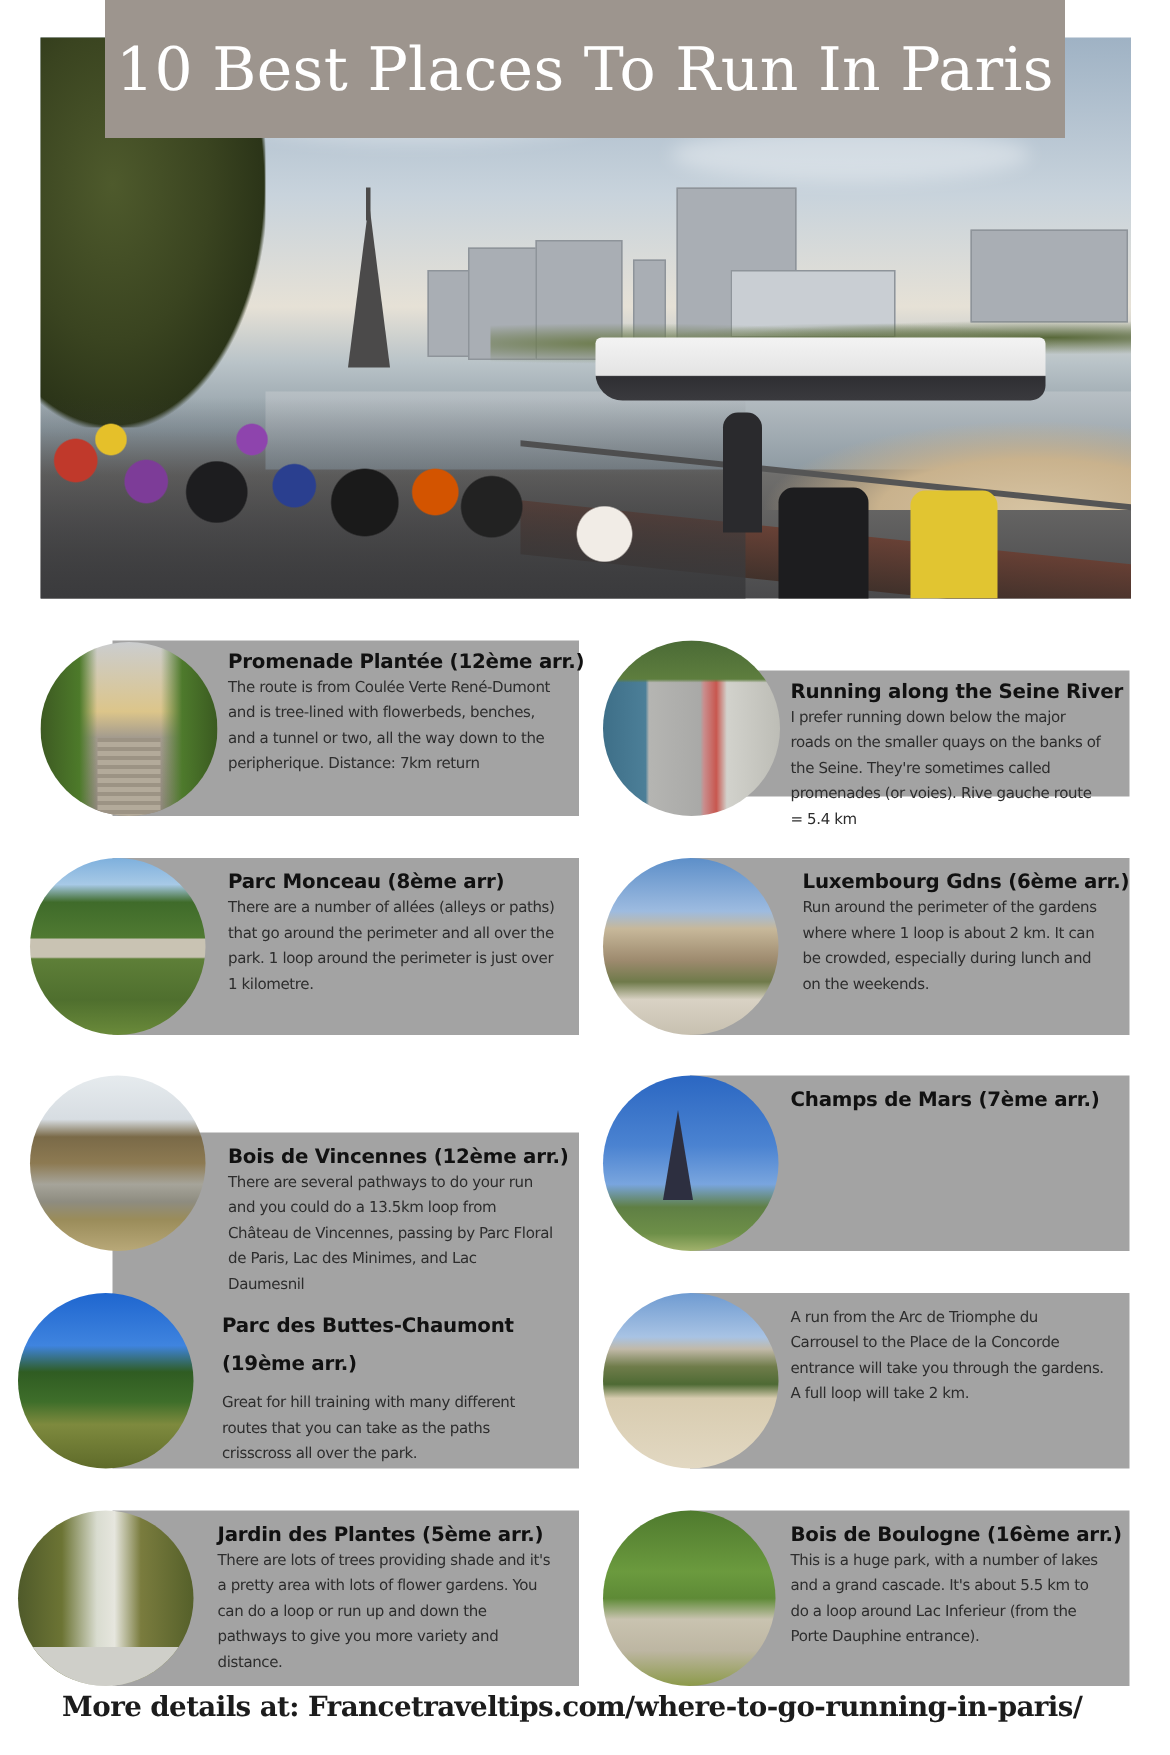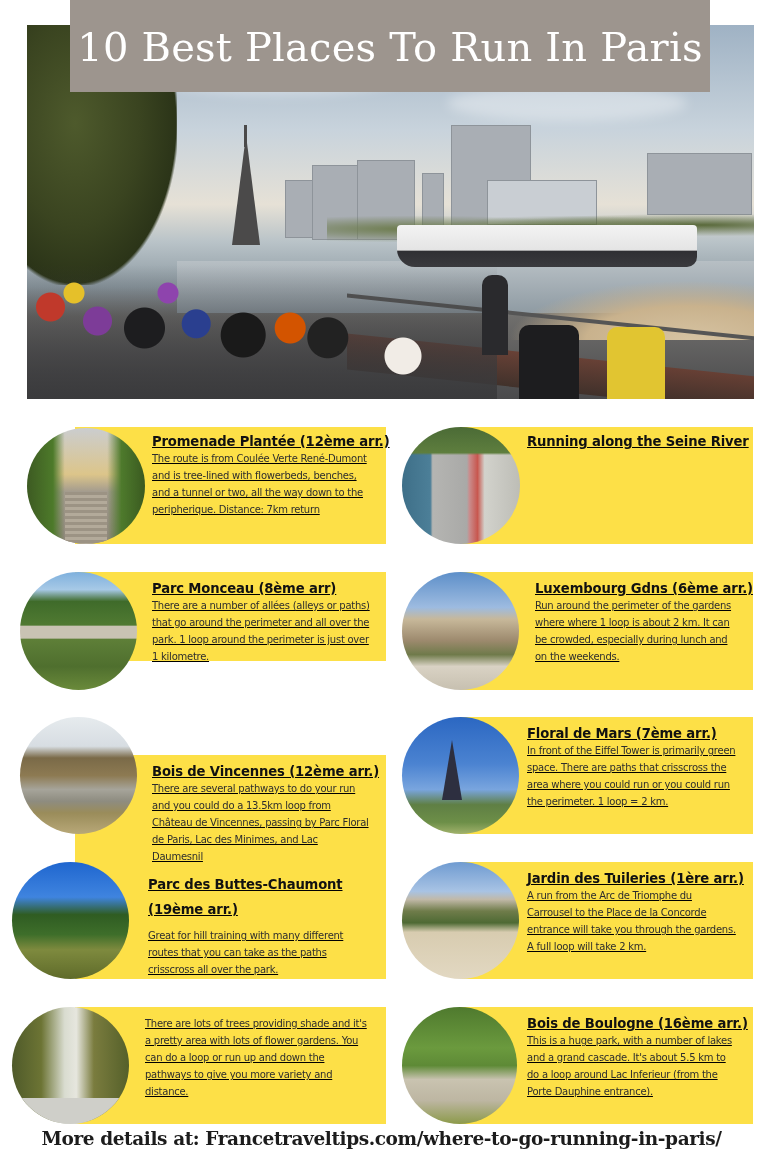--- a/index.html
+++ b/index.html
@@ -55,23 +55,22 @@
     }
     .title-banner h1 {
       font-family: "DejaVu Serif", serif; font-weight: normal;
       font-size: 40px; color: #ffffff; letter-spacing: 0.2px;
       margin-top: 2px;
     }
 
     
     .card { position: absolute; }
     .card .box {
-      position: absolute; background: #fde047;
+      position: absolute; background: #a3a3a3;
       padding: 6px 16px 6px 0;
-      text-decoration: underline;
     }
     .card .circle {
       position: absolute; border-radius: 50%; overflow: hidden; z-index: 1;
     }
     .card h2 {
       font-family: "DejaVu Sans", sans-serif; font-weight: bold;
       font-size: 13.2px; line-height: 17px; color: #111111; white-space: nowrap;
       letter-spacing: -0.15px;
     }
     .card p {
@@ -150,28 +149,29 @@
   <div class="box" style="left:75px;top:427px;width:311px;height:117px;padding-left:77px;padding-top:6px;">
     <h2>Promenade Plantée (12ème arr.)</h2>
     <p>The route is from Coulée Verte René-Dumont and is tree-lined with flowerbeds, benches, and a tunnel or two, all the way down to the peripherique. Distance: 7km return</p>
   </div>
   <div class="circle img-promenade" style="left:27px;top:428px;width:118px;height:116px;">
       <div class="stairs"></div>
     </div>
 </div>
 
 <div class="card">
-  <div class="box" style="left:460px;top:427px;width:293px;height:117px;padding-left:67px;padding-top:6px;">
+  <div class="box" style="left:460px;top:447px;width:293px;height:84px;padding-left:67px;padding-top:6px;">
     <h2>Running along the Seine River</h2>
+    <p>I prefer running down below the major roads on the smaller quays on the banks of the Seine. They're sometimes called promenades (or voies). Rive gauche route = 5.4 km</p>
   </div>
   <div class="circle img-seine" style="left:402px;top:427px;width:118px;height:117px;"></div>
 </div>
 
 <div class="card">
-  <div class="box" style="left:75px;top:572px;width:311px;height:89px;padding-left:77px;padding-top:8px;">
+  <div class="box" style="left:75px;top:572px;width:311px;height:118px;padding-left:77px;padding-top:8px;">
     <h2>Parc Monceau (8ème arr)</h2>
     <p>There are a number of allées (alleys or paths) that go around the perimeter and all over the park. 1 loop around the perimeter is just over 1 kilometre.</p>
   </div>
   <div class="circle img-monceau" style="left:20px;top:572px;width:117px;height:118px;"></div>
 </div>
 
 <div class="card">
   <div class="box" style="left:460px;top:572px;width:293px;height:118px;padding-left:75px;padding-top:8px;">
     <h2>Luxembourg Gdns (6ème arr.)</h2>
     <p>Run around the perimeter of the gardens where where 1 loop is about 2 km. It can be crowded, especially during lunch and on the weekends.</p>
@@ -182,46 +182,45 @@
 <div class="card">
   <div class="box" style="left:75px;top:717px;width:311px;height:117px;padding-left:77px;padding-top:8px;margin-top:38px;">
     <h2>Bois de Vincennes (12ème arr.)</h2>
     <p>There are several pathways to do your run and you could do a 13.5km loop from Château de Vincennes, passing by Parc Floral de Paris, Lac des Minimes, and Lac Daumesnil</p>
   </div>
   <div class="circle img-vincennes" style="left:20px;top:717px;width:117px;height:117px;"></div>
 </div>
 
 <div class="card">
   <div class="box" style="left:460px;top:717px;width:293px;height:117px;padding-left:67px;padding-top:8px;">
-    <h2>Floral de Mars (7ème arr.)</h2>
-    <p>In front of the Eiffel Tower is primarily green space. There are paths that crisscross the area where you could run or you could run the perimeter. 1 loop = 2 km.</p>
+    <h2>Champs de Mars (7ème arr.)</h2>
   </div>
   <div class="circle img-champs" style="left:402px;top:717px;width:117px;height:117px;">
       <div class="tower"></div>
     </div>
 </div>
 
 <div class="card">
   <div class="box" style="left:75px;top:862px;width:311px;height:117px;padding-left:73px;padding-top:10px;">
     <h2 style="white-space:normal;width:210px;line-height:25px;margin-bottom:5px;">Parc des Buttes-Chaumont (19ème arr.)</h2>
     <p>Great for hill training with many different routes that you can take as the paths crisscross all over the park.</p>
   </div>
   <div class="circle img-buttes" style="left:12px;top:862px;width:117px;height:117px;"></div>
 </div>
 
 <div class="card">
   <div class="box" style="left:460px;top:862px;width:293px;height:117px;padding-left:67px;padding-top:8px;">
-    <h2>Jardin des Tuileries (1ère arr.)</h2>
     <p>A run from the Arc de Triomphe du Carrousel to the Place de la Concorde entrance will take you through the gardens. A full loop will take 2 km.</p>
   </div>
   <div class="circle img-tuileries" style="left:402px;top:862px;width:117px;height:117px;"></div>
 </div>
 
 <div class="card">
   <div class="box" style="left:75px;top:1007px;width:311px;height:117px;padding-left:70px;padding-top:8px;">
+    <h2>Jardin des Plantes (5ème arr.)</h2>
     <p>There are lots of trees providing shade and it's a pretty area with lots of flower gardens. You can do a loop or run up and down the pathways to give you more variety and distance.</p>
   </div>
   <div class="circle img-plantes" style="left:12px;top:1007px;width:117px;height:117px;"></div>
 </div>
 
 <div class="card">
   <div class="box" style="left:460px;top:1007px;width:293px;height:117px;padding-left:67px;padding-top:8px;">
     <h2>Bois de Boulogne (16ème arr.)</h2>
     <p>This is a huge park, with a number of lakes and a grand cascade. It's about 5.5 km to do a loop around Lac Inferieur (from the Porte Dauphine entrance).</p>
   </div>

